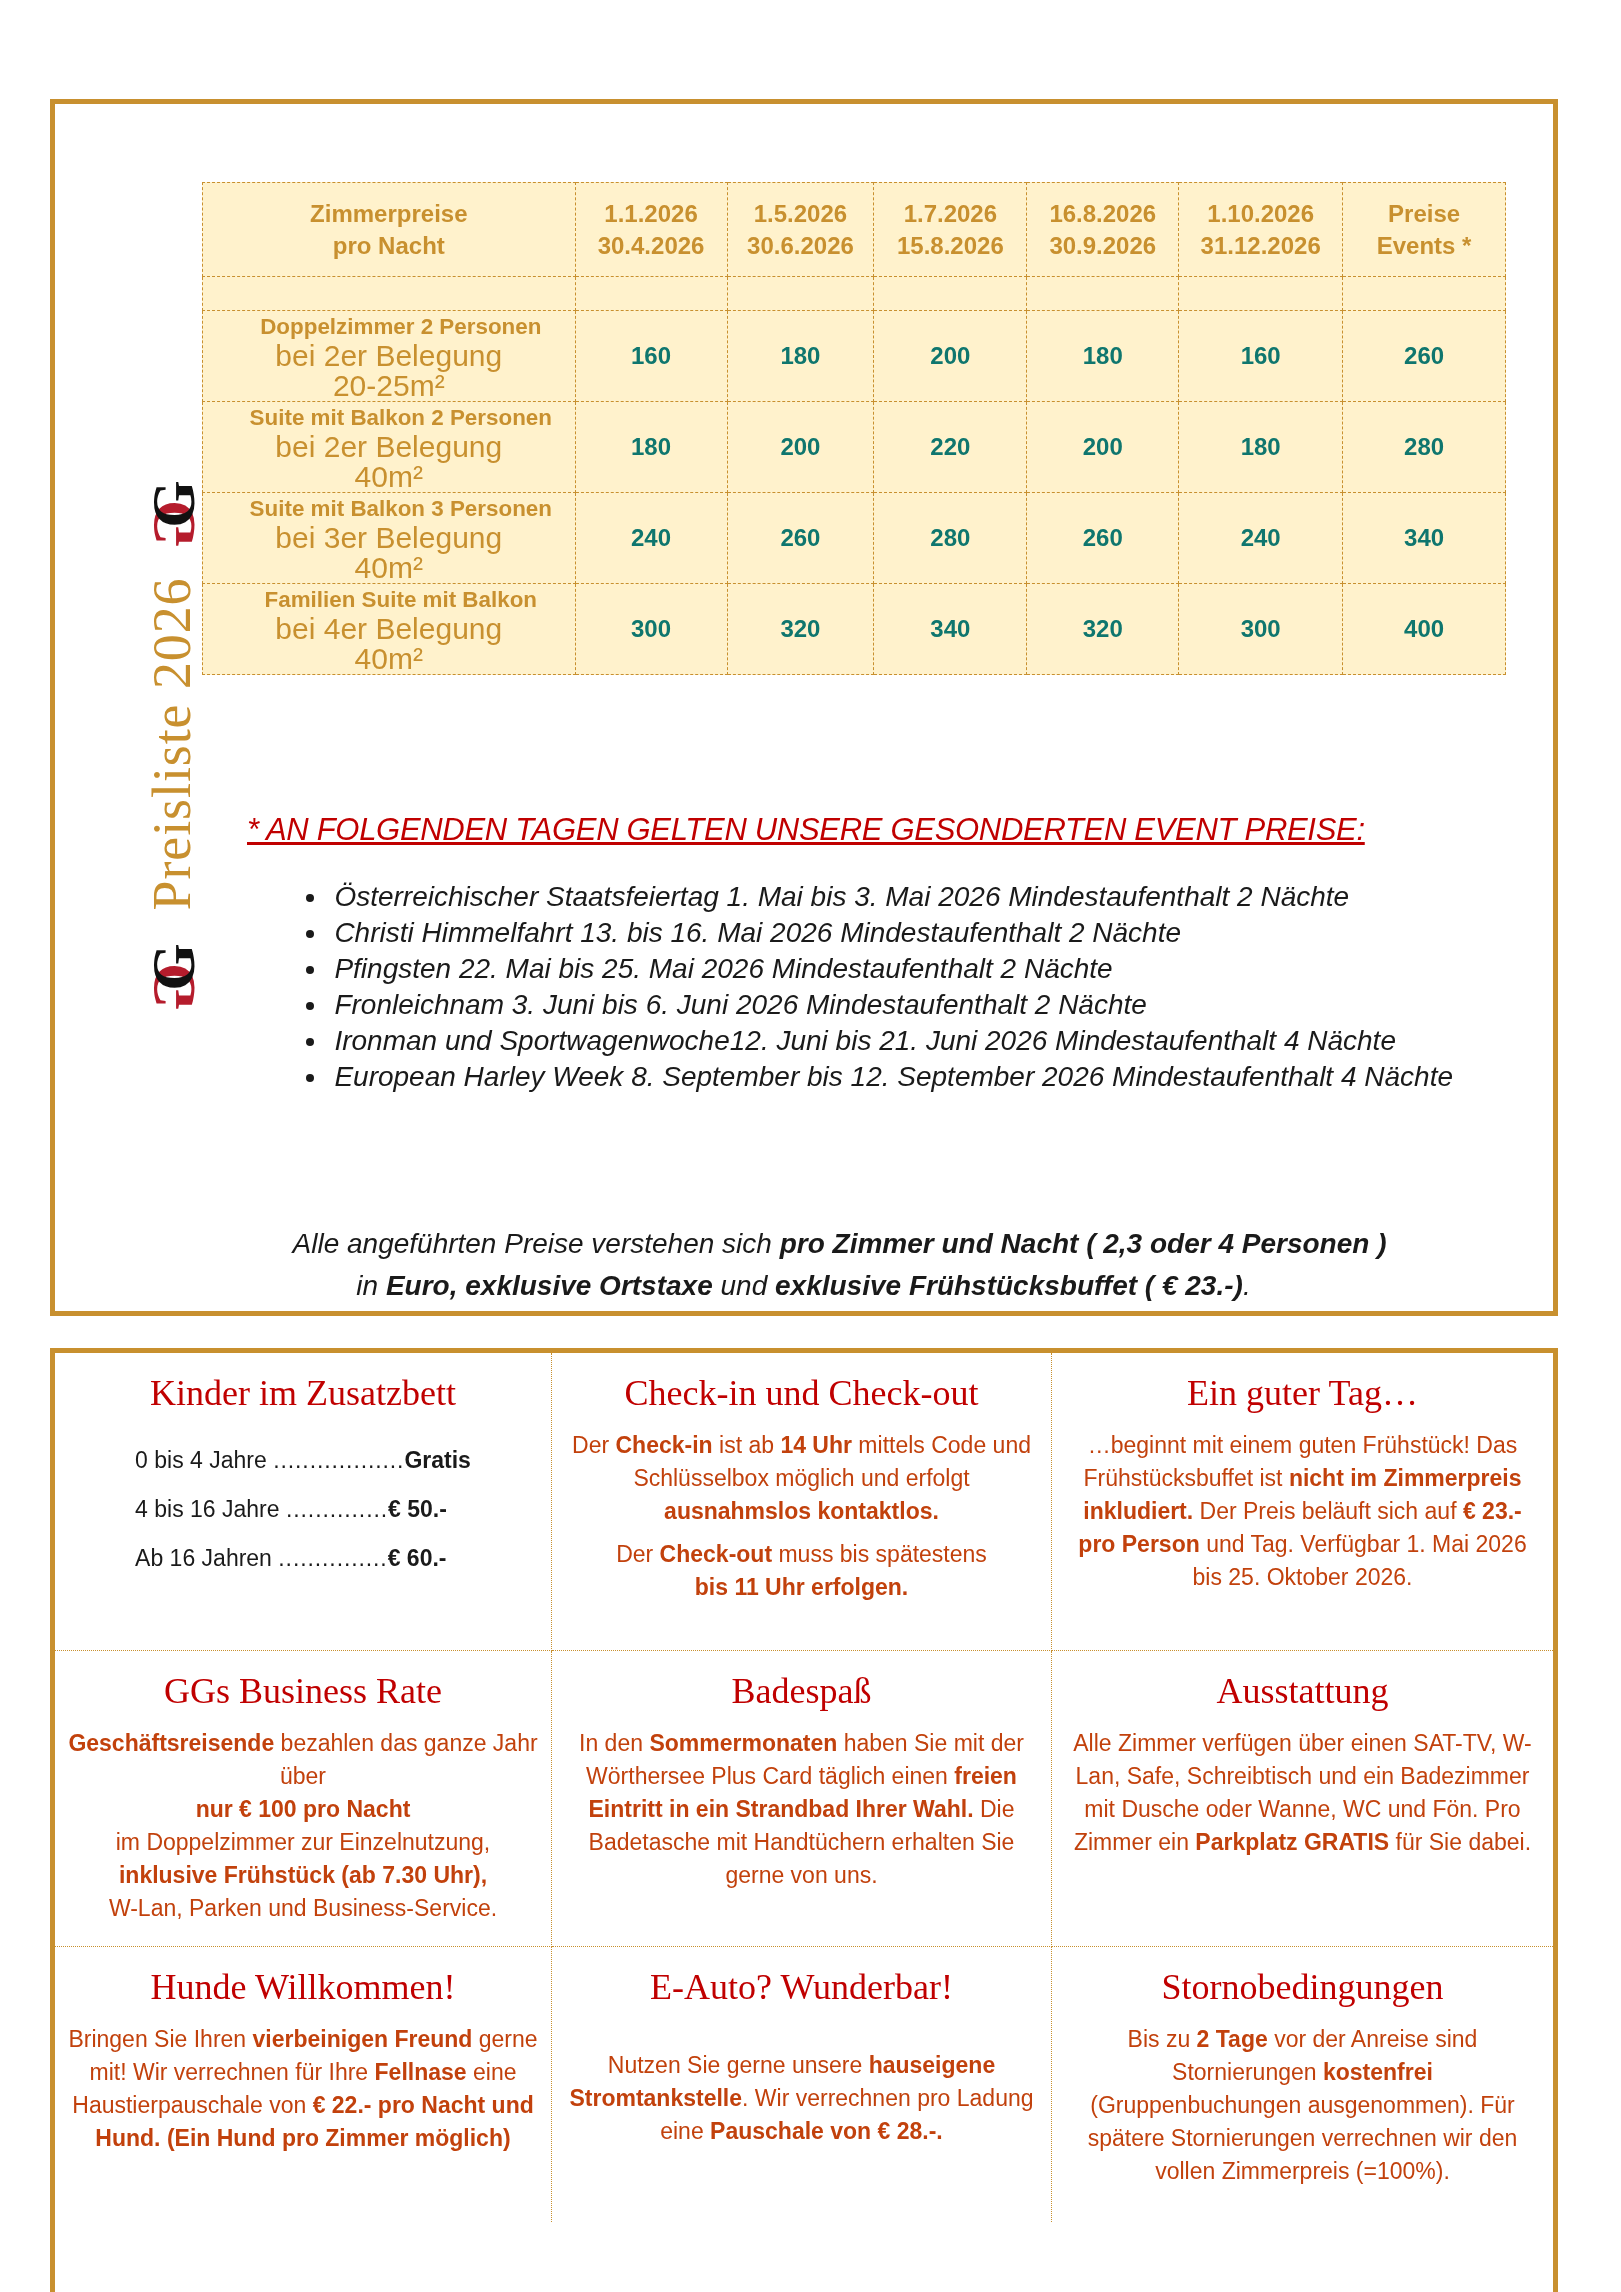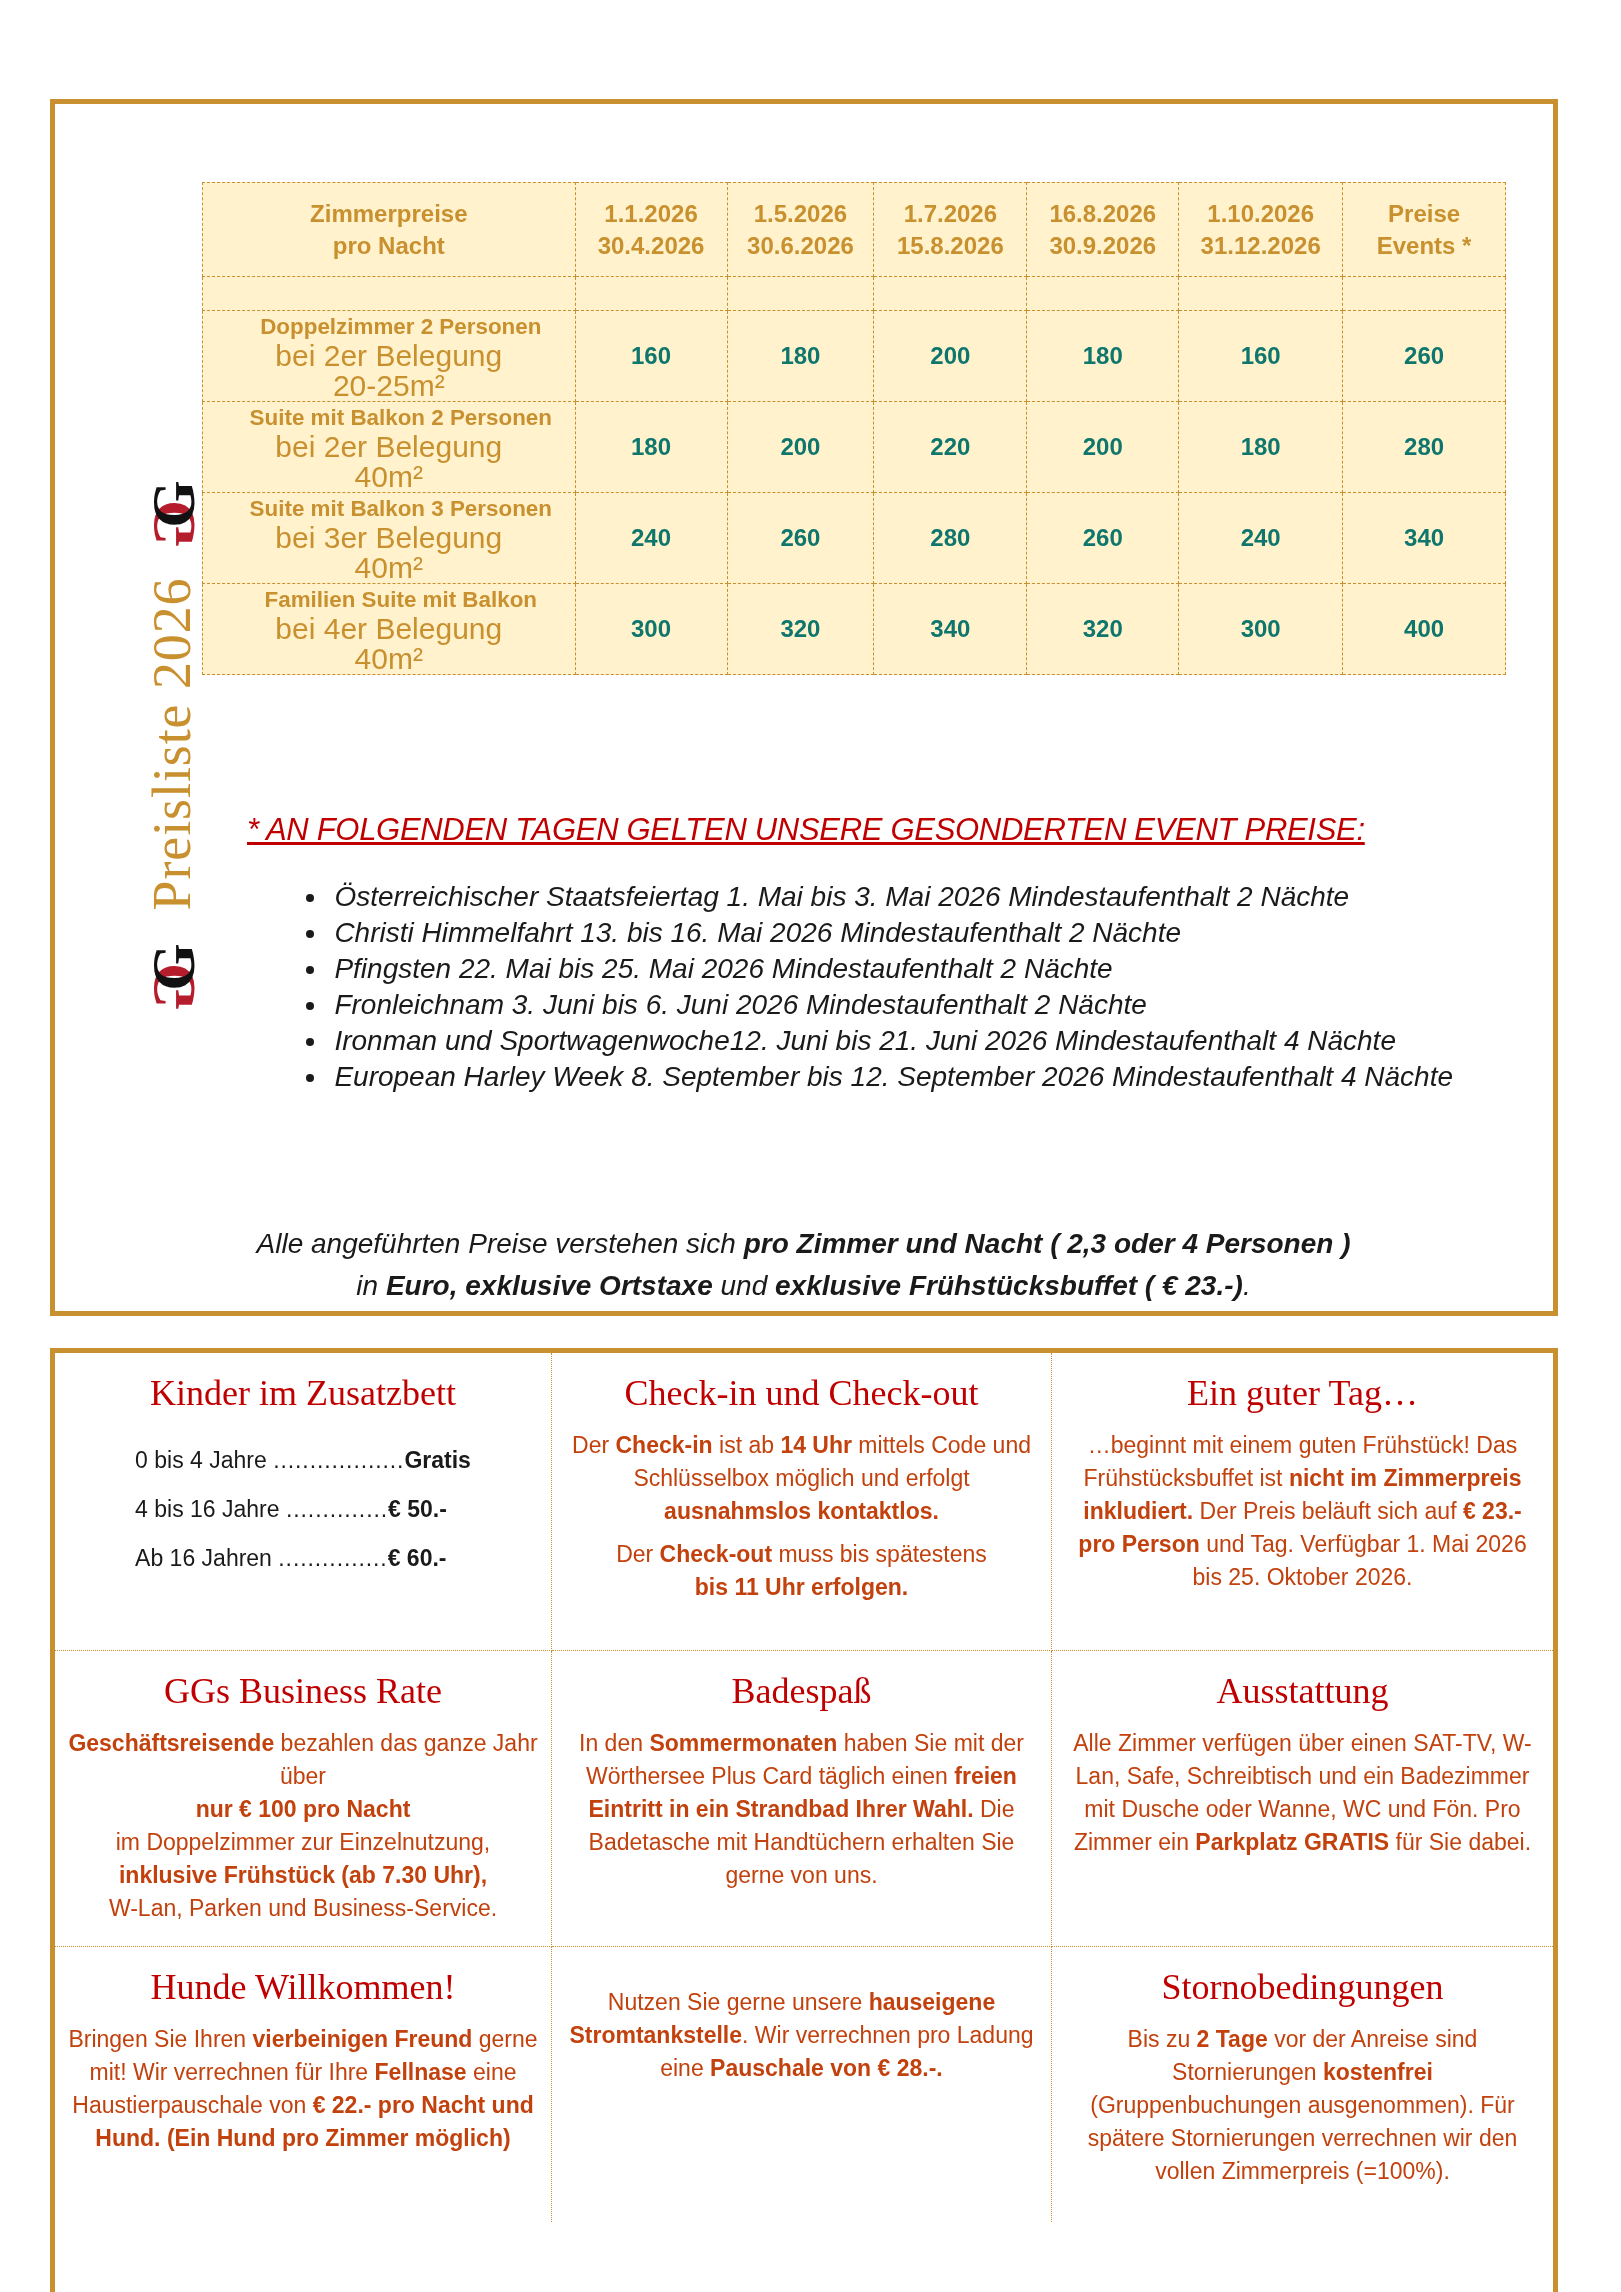--- a/index.html
+++ b/index.html
@@ -26,21 +26,21 @@
   table.prices tr.row td.price { color:#0f766e; font-weight:bold; font-family:"Liberation Sans", sans-serif; font-size:24px; }
   .room-name { color:#c8902f; font-weight:bold; font-family:"Liberation Sans", sans-serif; font-size:22.4px; line-height:29.6px; display:block;margin-left:24px; }
   .room-occ, .room-size { color:#c8902f; font-family:Liberation Sans, sans-serif; font-size:30px; line-height:29.6px; display:block; }
   col.c0 { width:373px; } col.c1 { width:152px; } col.c2 { width:147px; } col.c3 { width:153px; } col.c4 { width:152px; } col.c5 { width:164px; } col.c6 { width:163px; }
 
   .events-heading { position:absolute; left:192px; top:708px; color:#c00000; font-style:italic; font-weight:normal; text-decoration:underline; font-family:"Liberation Sans", sans-serif; font-size:31px; letter-spacing:-0.3px; }
   ul.events { position:absolute; left:227px; top:775px; width:1245px; margin:0; padding-left:47px; font-family:"Liberation Sans", sans-serif; font-style:italic; font-size:28px; line-height:36px; color:#1a1a1a; }
   ul.events li { margin:0; padding-left:5.4px; }
   .note { position:absolute; left:0; width:1497px; text-align:center; font-family:"Liberation Sans", sans-serif; font-style:italic; font-size:28px; line-height:41px; }
   .note b { font-weight:bold; }
-  #note1 { top:1119px; }
+  #note1 { top:1119px;margin-left:36px; }
   #note2 { top:1161px; }
 
   
   .grid { position:absolute; left:0; top:0; width:1497px; height:869px; display:grid; grid-template-columns:497px 500px 501px; grid-template-rows:298px 296px 275px; }
   .cell { box-sizing:border-box; text-align:center; padding:0 12.5px; }
   .cell.r0, .cell.r1 { border-bottom:1.8px dotted #c8902f; }
   .cell.c0, .cell.c1 { border-right:1.8px dotted #c8902f; }
   .cell h2 { margin:18px 0 12.5px; font-family:"Liberation Serif", serif; font-weight:normal; color:#c00000; font-size:36px; line-height:45px; }
   .cell p { margin:0 0 10.7px; font-family:"Liberation Sans", sans-serif; font-size:23px; line-height:33px; color:#c2410c; }
   .cell p b { font-weight:bold; }
@@ -205,20 +205,21 @@
       <h2>Ausstattung</h2>
       <p><span>Alle Zimmer verfügen über einen SAT-TV, W-Lan, Safe, Schreibtisch und ein Badezimmer mit Dusche oder Wanne, WC und Fön. Pro Zimmer ein </span><b>Parkplatz GRATIS</b><span> für Sie dabei.</span></p>
     </div>
 
     <div class="cell r2 c0">
       <h2>Hunde Willkommen!</h2>
       <p><span>Bringen Sie Ihren </span><b>vierbeinigen Freund</b><span> gerne mit! Wir verrechnen für Ihre </span><b>Fellnase</b><span> eine Haustierpauschale von </span><b>€ 22.- pro Nacht und Hund. (Ein Hund pro Zimmer möglich)</b></p>
     </div>
 
     <div class="cell r2 c1 eauto">
+      <h2>E-Auto? Wunderbar!</h2>
       <p><span>Nutzen Sie gerne unsere </span><b>hauseigene Stromtankstelle</b><span>. Wir verrechnen pro Ladung eine </span><b>Pauschale von € 28.-.</b></p>
     </div>
 
     <div class="cell r2 c2">
       <h2>Stornobedingungen</h2>
       <p><span>Bis zu </span><b>2 Tage</b><span> vor der Anreise sind Stornierungen </span><b>kostenfrei</b><span> (Gruppenbuchungen ausgenommen). Für spätere Stornierungen verrechnen wir den vollen Zimmerpreis (=100%).</span></p>
     </div>
 
   </div>
 </div>

